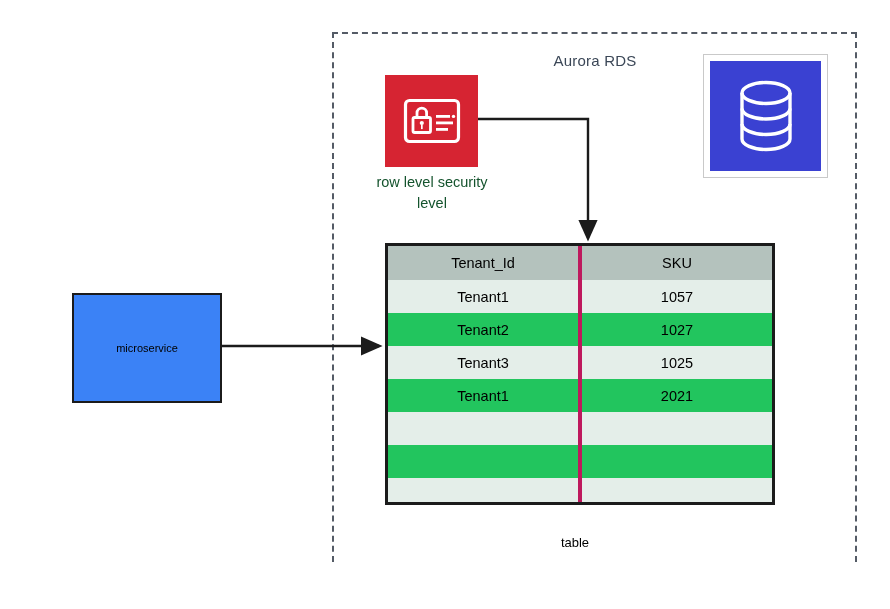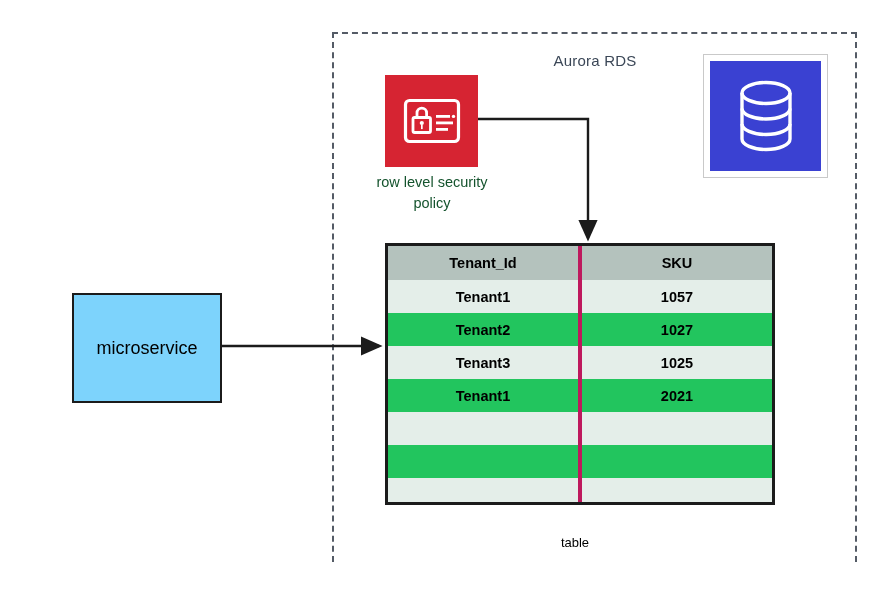--- a/index.html
+++ b/index.html
@@ -87,27 +87,27 @@
   }
   .db-icon-inner svg { display: block; }
 
   
   .microservice-box {
     position: absolute;
     left: 72px;
     top: 293px;
     width: 150px;
     height: 110px;
-    background: #7dd3fc;
+    background: #3b82f6;
     border: 2px solid #1b1b1b;
     box-sizing: border-box;
     display: flex;
     align-items: center;
     justify-content: center;
-    font-size: 18px;
+    font-size: 11px;
     color: #000000;
   }
 
   
   .db-table {
     position: absolute;
     left: 385px;
     top: 243px;
     width: 390px;
     height: 262px;
@@ -119,21 +119,21 @@
   .tbl {
     width: 100%;
     height: 100%;
     border-collapse: collapse;
     table-layout: fixed;
   }
   .tbl th, .tbl td {
     padding: 0;
     margin: 0;
     text-align: center;
-    font-weight: bold;
+    font-weight: normal;
     font-size: 14.5px;
     color: #000000;
     height: 33px;
   }
   .tbl thead th {
     background: #b4c2bd;
     height: 34px;
     font-size: 14.5px;
   }
   .tbl tbody tr.odd td { background: #e4eee9; }
@@ -191,21 +191,21 @@
       <rect x="18" y="26.5" width="1.7" height="4.6" fill="#ffffff"></rect>
 
       <rect x="33" y="17" width="14" height="2.8" fill="#ffffff"></rect>
       <circle cx="50.5" cy="18.4" r="1.7" fill="#ffffff"></circle>
       <rect x="33" y="23.5" width="17" height="2.8" fill="#ffffff"></rect>
       <rect x="33" y="30" width="12" height="2.8" fill="#ffffff"></rect>
     </svg>
   </div>
   <div class="sec-caption">
     <div>row level security</div>
-    <div>policy</div>
+    <div>level</div>
   </div>
 
   <div class="db-icon-outer">
     <div class="db-icon-inner">
       <svg width="62" height="74" viewBox="0 0 62 74">
         <ellipse cx="31" cy="14" rx="24" ry="10.5" fill="none" stroke="#ffffff" stroke-width="3.4"></ellipse>
         <path d="M 7 14 L 7 60" fill="none" stroke="#ffffff" stroke-width="3.4"></path>
         <path d="M 55 14 L 55 60" fill="none" stroke="#ffffff" stroke-width="3.4"></path>
         <path d="M 7 60 a 24 10.5 0 0 0 48 0" fill="none" stroke="#ffffff" stroke-width="3.4"></path>
         <path d="M 7 29.5 a 24 10.5 0 0 0 48 0" fill="none" stroke="#ffffff" stroke-width="3.4"></path>

